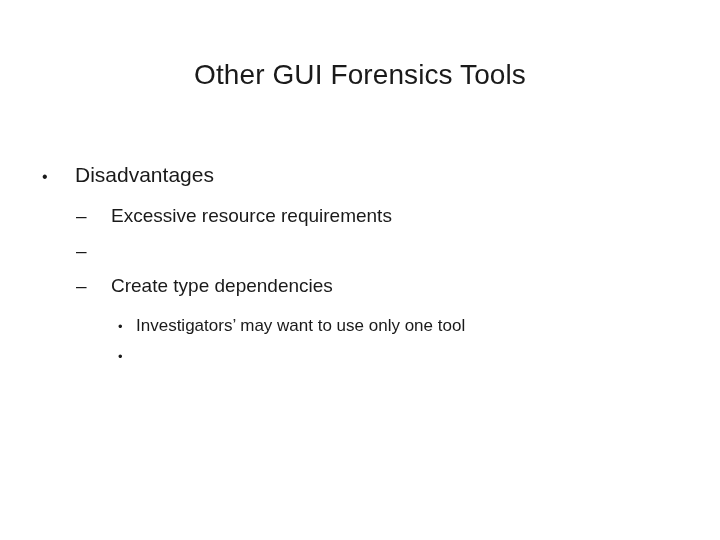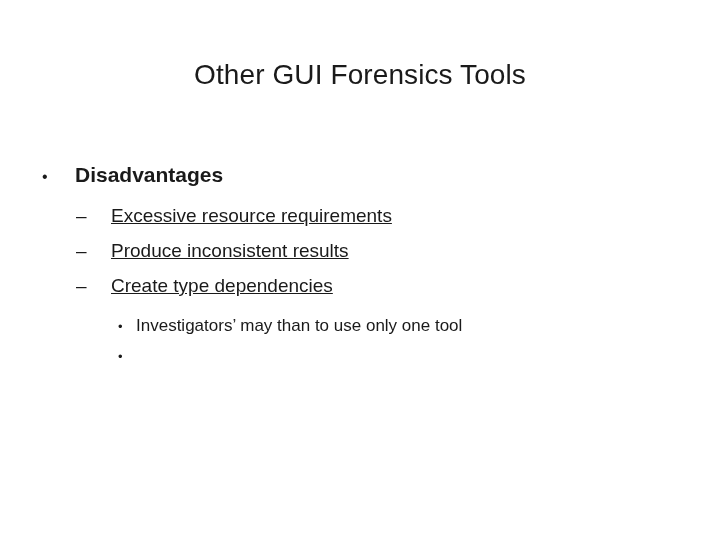--- a/index.html
+++ b/index.html
@@ -58,37 +58,35 @@
     margin-bottom: 6px;
   }
   .lvl1 .marker {
     width: 33px;
     flex: 0 0 33px;
     font-size: 16px;
     line-height: 30px;
   }
   .lvl1 .bullet-text {
     white-space: nowrap;
-    font-weight: bold;
   }
 
   
   .lvl2 {
     padding-left: 76px;
     font-size: 19px;
     line-height: 35px;
   }
   .lvl2 .marker {
     width: 35px;
     flex: 0 0 35px;
     font-size: 19px;
   }
   .lvl2 .bullet-text {
     white-space: nowrap;
-    text-decoration: underline;
   }
 
   
   .lvl3-group {
     margin-top: 8px;
   }
   .lvl3 {
     padding-left: 118px;
     font-size: 17px;
     line-height: 30px;
@@ -130,32 +128,31 @@
       <span class="bullet-text">Disadvantages</span>
     </div>
 
     <div class="bullet-row lvl2">
       <span class="marker">–</span>
       <span class="bullet-text">Excessive resource requirements</span>
     </div>
 
     <div class="bullet-row lvl2">
       <span class="marker">–</span>
-      <span class="bullet-text">Produce inconsistent results</span>
     </div>
 
     <div class="bullet-row lvl2">
       <span class="marker">–</span>
       <span class="bullet-text">Create type dependencies</span>
     </div>
 
     <div class="lvl3-group">
       <div class="bullet-row lvl3">
         <span class="marker">•</span>
-        <span class="bullet-text">Investigators’ may than to use only one tool</span>
+        <span class="bullet-text">Investigators’ may want to use only one tool</span>
       </div>
 
       <div class="bullet-row lvl3">
         <span class="marker">•</span>
       </div>
     </div>
 
   </div>
 
   <div class="footer">

